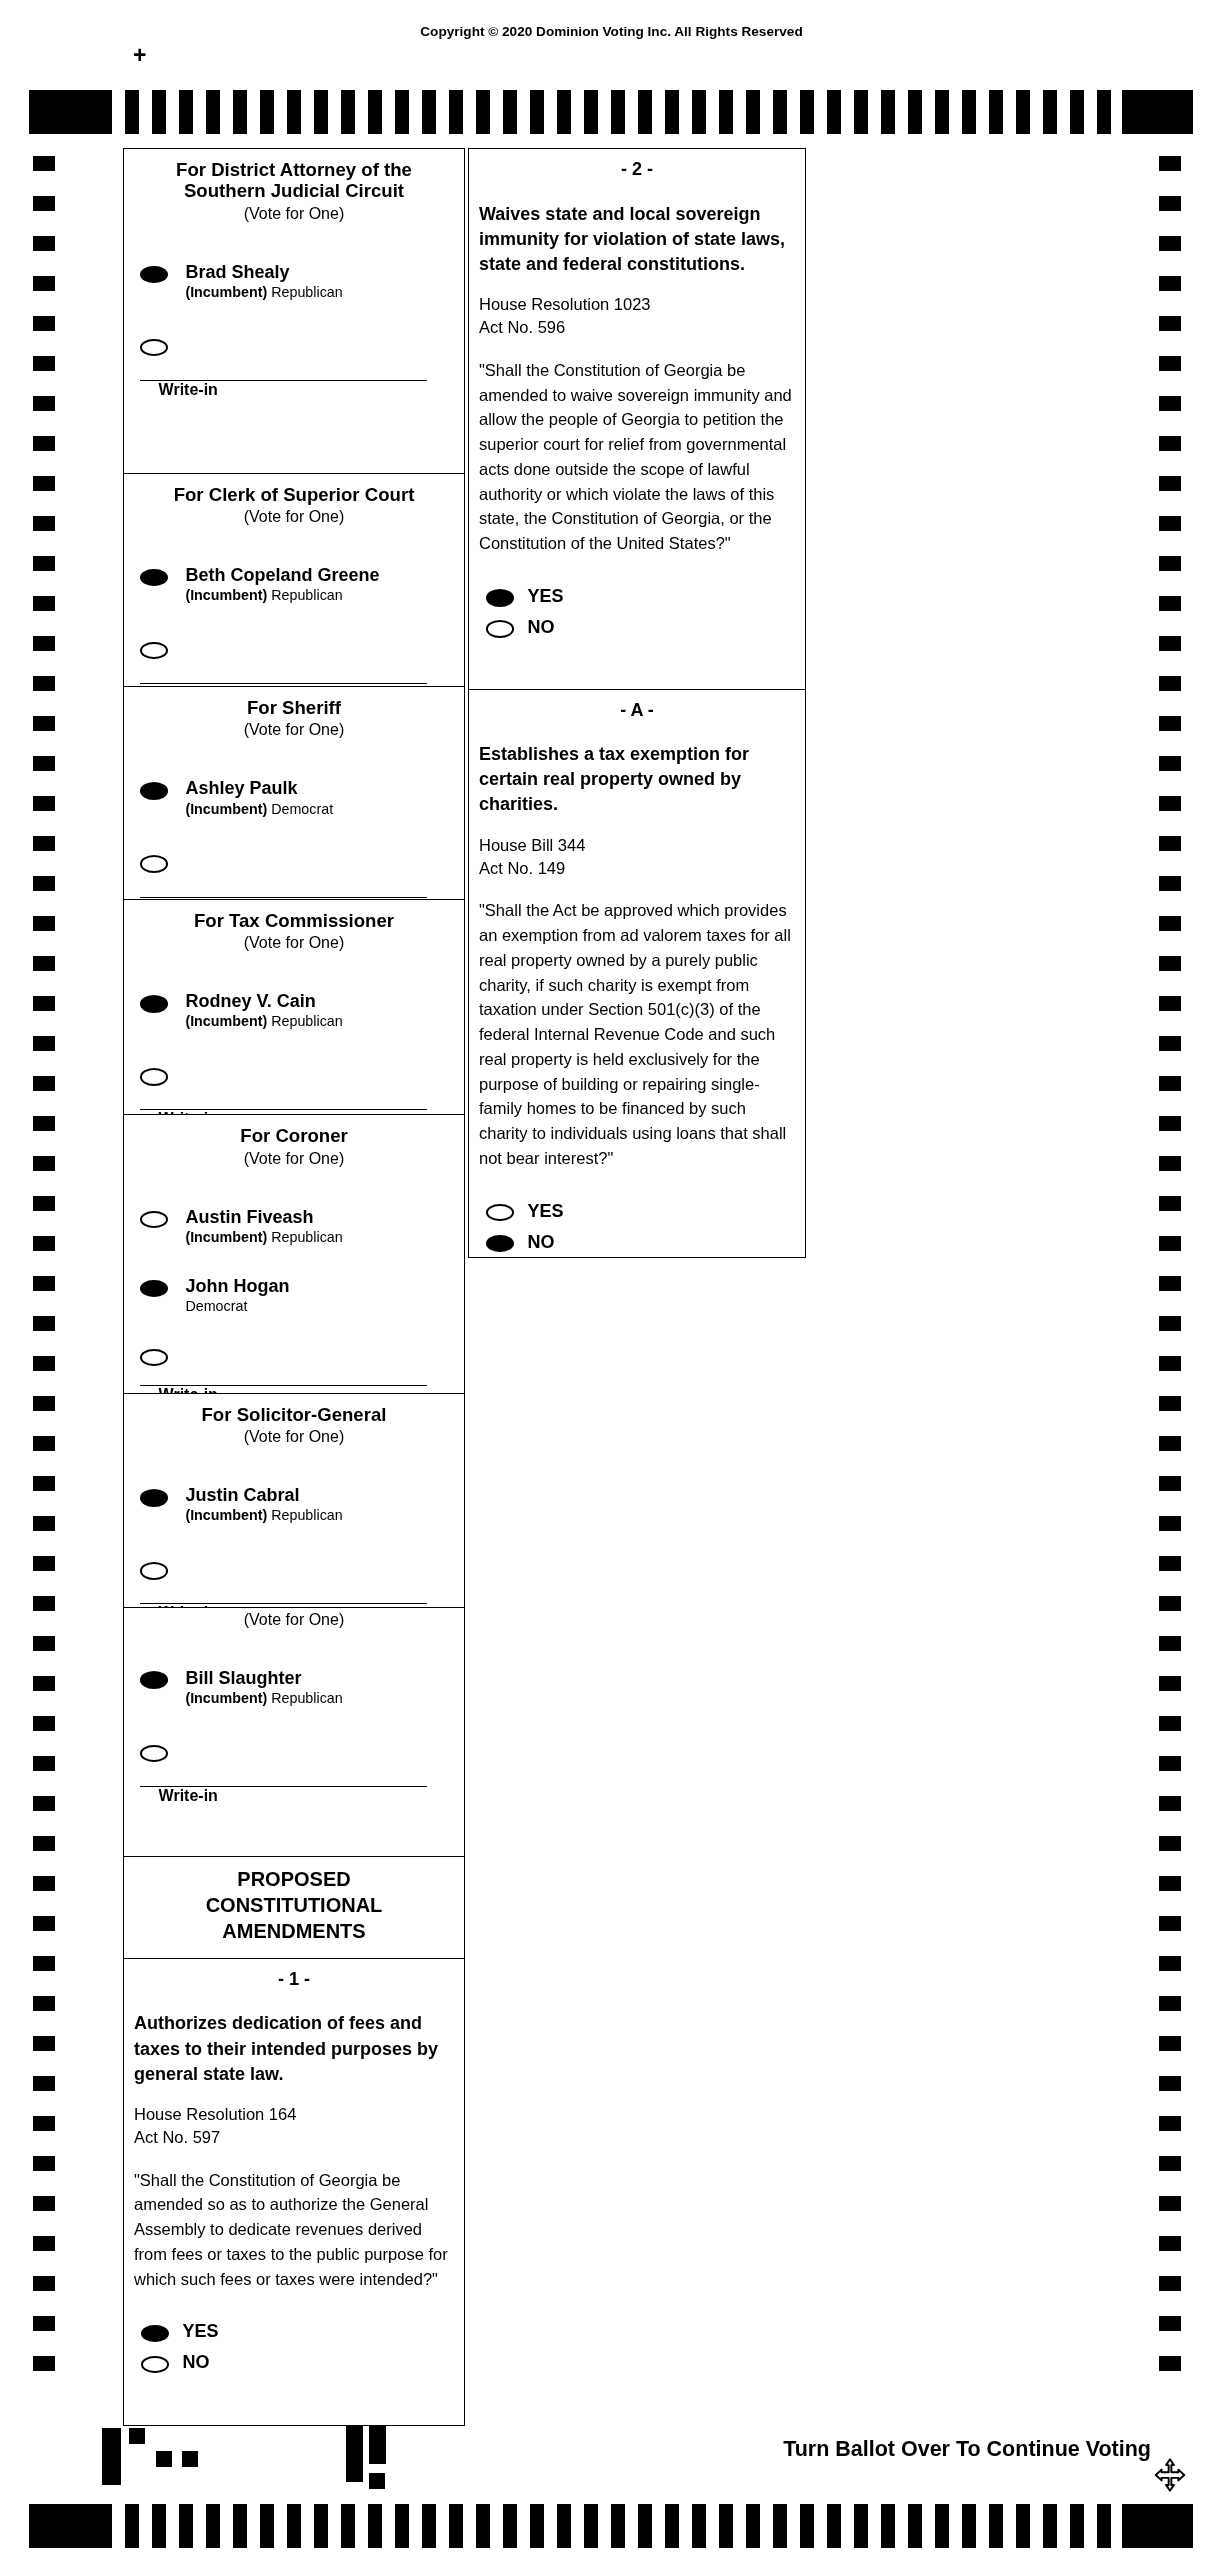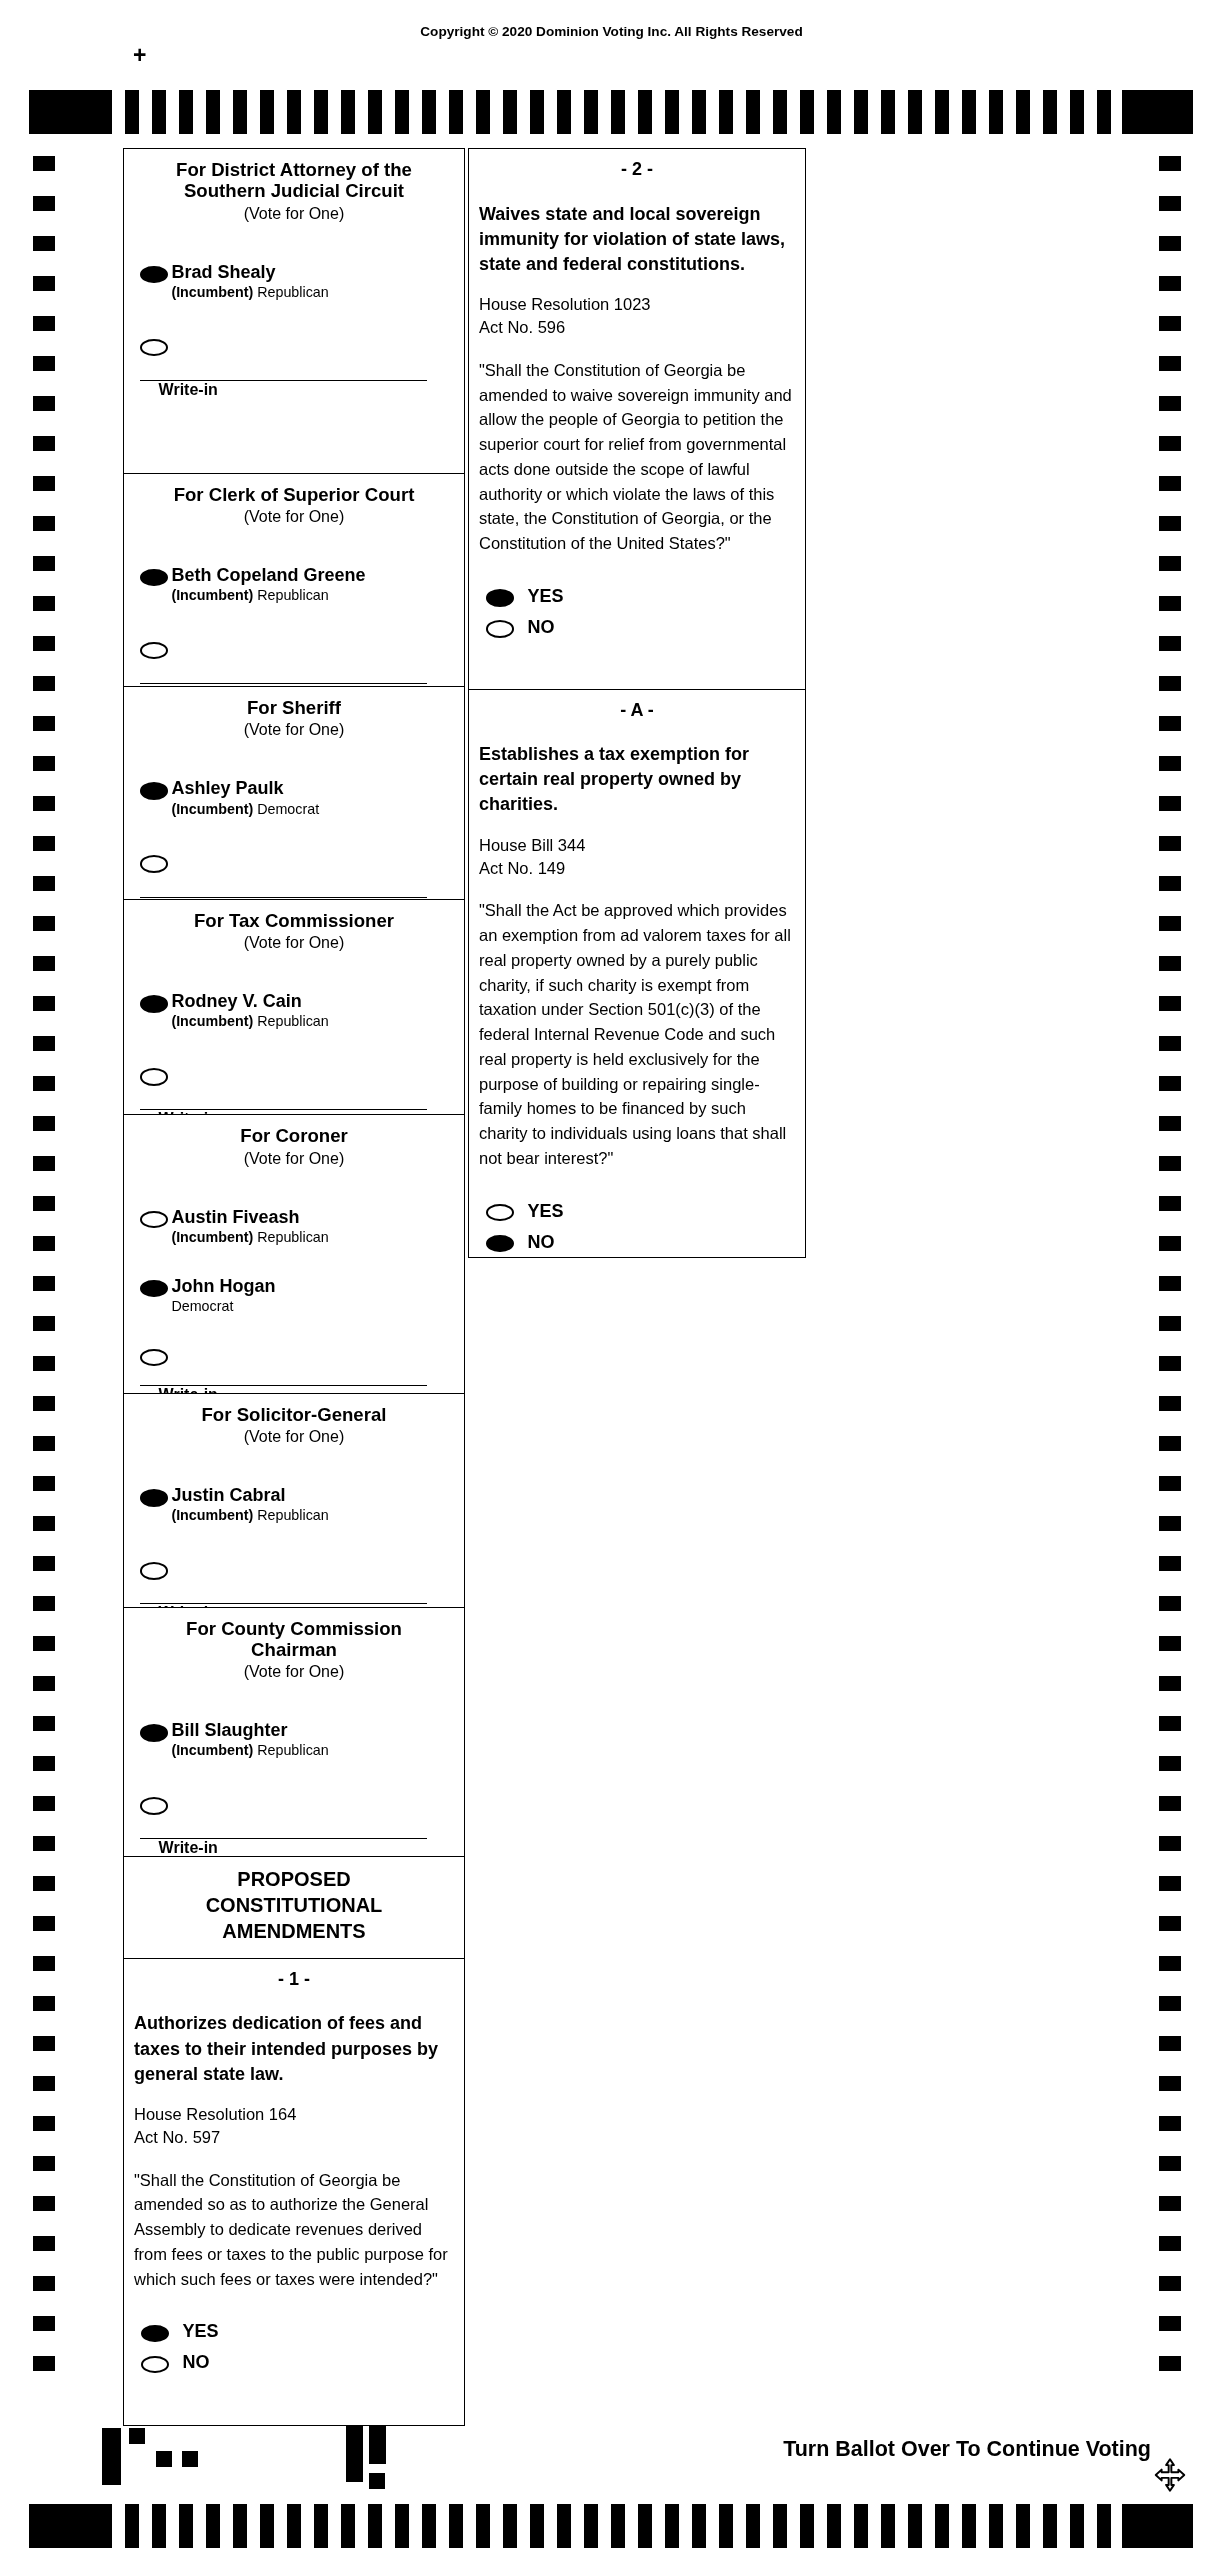--- a/index.html
+++ b/index.html
@@ -23,21 +23,21 @@
   
   .col{position:absolute;top:148px;}
   .col1{left:123px;width:342px;}
   .col2{left:468px;width:338px;}
   .box{border:1.4px solid #000;margin-top:-1.4px;background:#fff;box-sizing:border-box;position:relative;}
   .box:first-child{margin-top:0;}
   
   .c-title{font-weight:bold;font-size:18.6px;text-align:center;white-space:pre-line;
            line-height:1.15;padding-top:10px;}
   .c-vote{font-size:16px;text-align:center;margin-top:2.9px;}
-  .cand{display:flex;margin:40px 0 0 16px;gap:3px;align-items:flex-start;}
+  .cand{display:flex;margin:40px 0 0 16px;gap:17px;align-items:flex-start;}
   .cand + .cand{margin-top:32px;}
   .oval{width:24.4px;height:13.6px;border:2.2px solid #000;border-radius:50%;
         display:inline-block;background:#fff;flex:none;margin-top:2.9px;}
   .oval.filled{background:#000;}
   .cand-name{font-weight:bold;font-size:18px;display:block;line-height:1.05;}
   .cand-detail{font-size:14.3px;display:block;margin-top:2.2px;}
   .empty-row{margin:36px 0 0 16px;}
   .writein{margin:21.5px 0 0 16px;width:287px;}
   .wline{border-top:1.4px solid #000;}
   .wlabel{font-weight:bold;font-size:16px;margin-top:0;padding-left:18.6px;}
@@ -212,22 +212,20 @@
       <div class="empty-row">
         <span class="oval"></span>
       </div>
       <div class="writein">
         <div class="wline"></div>
         <div class="wlabel">Write-in</div>
       </div>
     </div>
 
     <div class="box" style="height:251px">
-      <div class="c-title">For County Commission
-Chairman</div>
       <div class="c-vote">(Vote for One)</div>
       <div class="cand">
         <span class="oval filled"></span>
         <span>
           <span class="cand-name">Bill Slaughter</span>
           <span class="cand-detail">
             <b>(Incumbent)</b>
             <span>Republican</span>
           </span>
         </span>

